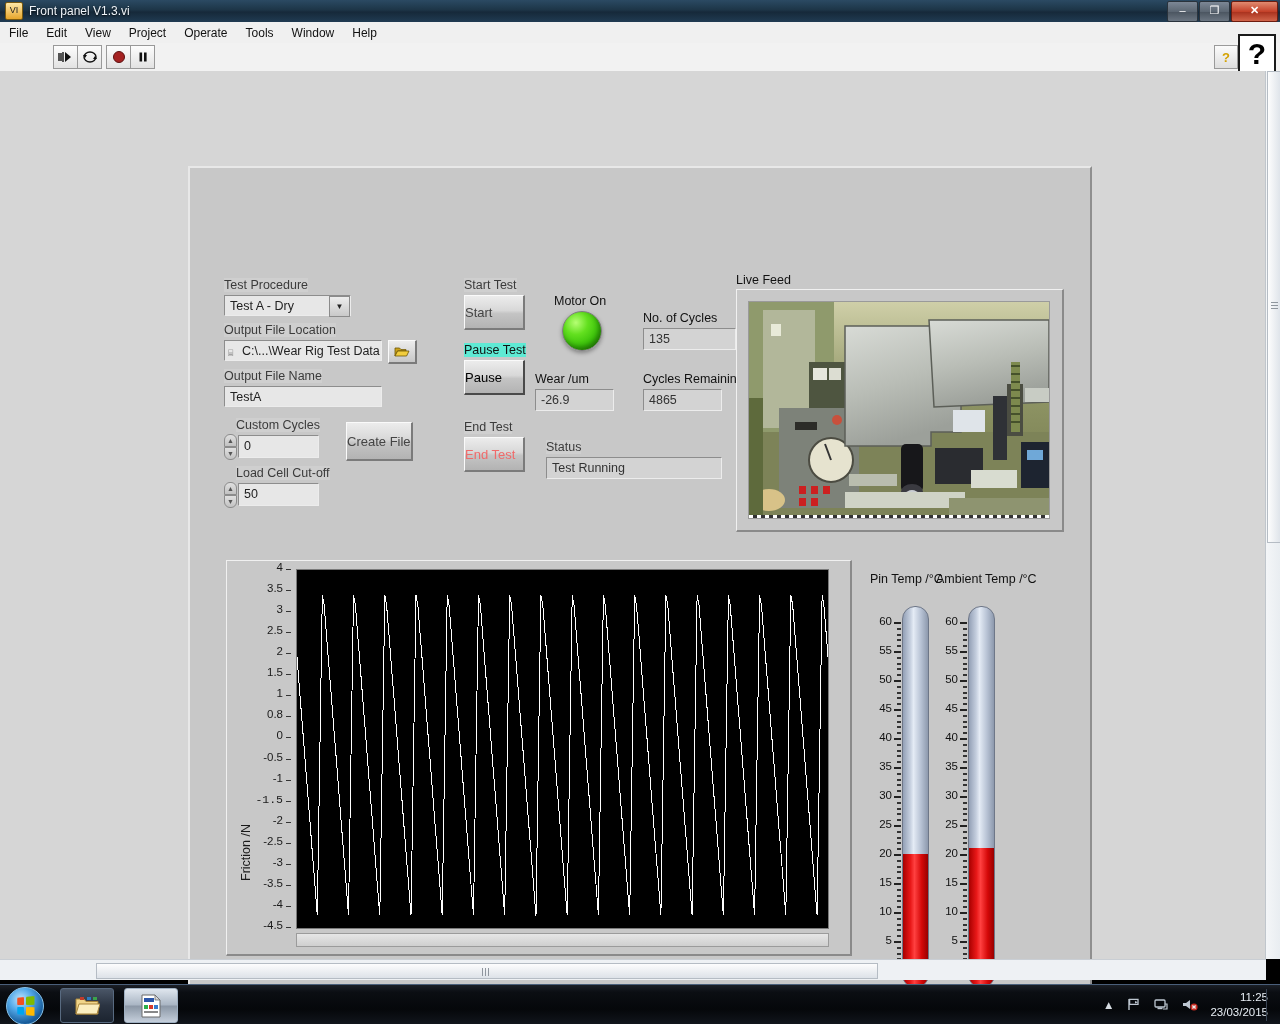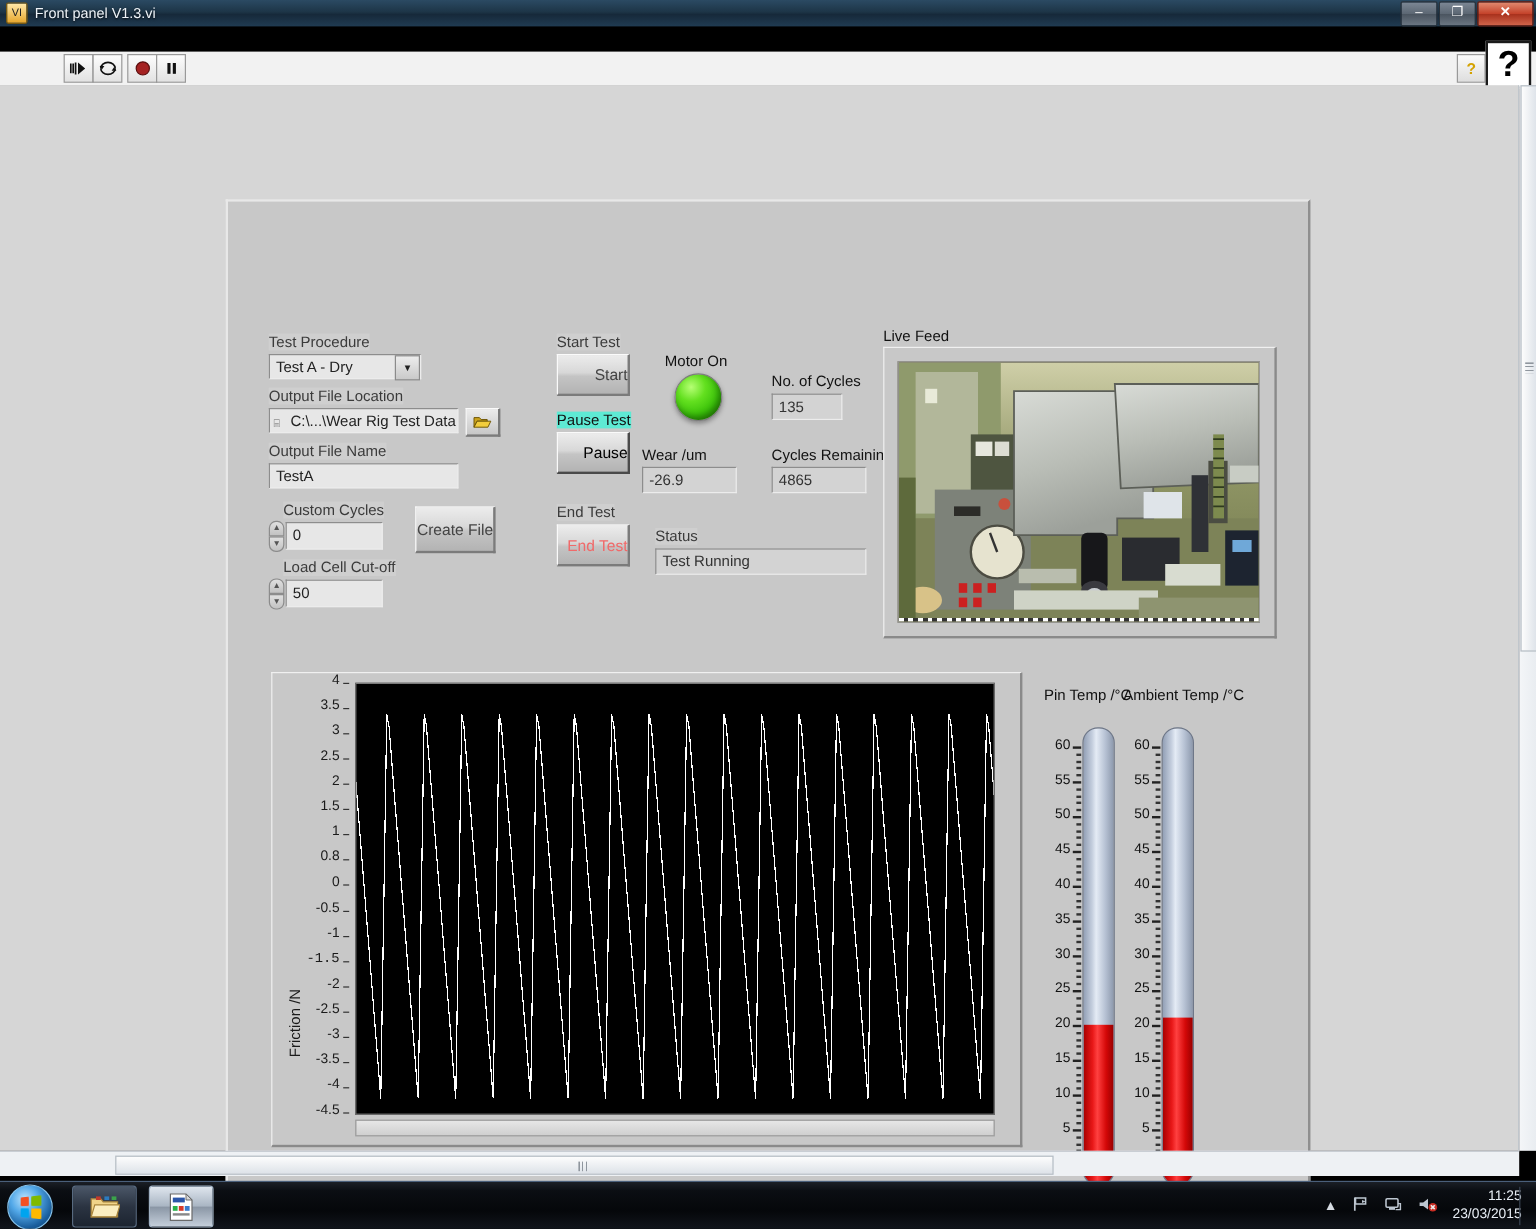--- a/index.html
+++ b/index.html
@@ -129,21 +129,21 @@
     padding: 2px 5px; line-height: 17px; white-space: nowrap; overflow: hidden;
   }
   .field.white { background: #e7e7e7; color: #222; }
 
   
   .btn3d {
     position: absolute; box-sizing: border-box;
     background: linear-gradient(180deg,#ececec 0%,#d8d8d8 45%,#c4c4c4 55%,#b3b3b3 100%);
     border-top: 1px solid #fafafa; border-left: 1px solid #fafafa;
     border-right: 2px solid #7b7b7b; border-bottom: 2px solid #7b7b7b;
-    display: flex; align-items: center; justify-content: flex-end;
+    display: flex; align-items: center; justify-content: flex-start;
     font-size: 13px; color: #444;
   }
   .btn3d.strong {
     border-right: 2px solid #4a4a4a; border-bottom: 2px solid #4a4a4a;
     color: #000;
   }
   .btn3d.danger { color: #f06a6a; }
 
   
   .spinner {
@@ -331,20 +331,30 @@
   <div class="titlebar">
     <div class="titlebar-icon">VI</div>
     <div class="titlebar-text">Front panel V1.3.vi</div>
     <div class="winbtns">
       <div class="winbtn">–</div>
       <div class="winbtn">❐</div>
       <div class="winbtn close">✕</div>
     </div>
   </div>
 
+  <div class="menubar">
+    <div class="menuitem">File</div>
+    <div class="menuitem">Edit</div>
+    <div class="menuitem">View</div>
+    <div class="menuitem">Project</div>
+    <div class="menuitem">Operate</div>
+    <div class="menuitem">Tools</div>
+    <div class="menuitem">Window</div>
+    <div class="menuitem">Help</div>
+  </div>
 
   <div class="toolbar">
     <div class="tb-group">
       <div class="tb-btn">
         <svg width="16" height="14" viewBox="0 0 16 14">
           <path d="M1 3 L1 11 M3 3 L3 11 M5 2 L5 12" stroke="#111" stroke-width="1.4"></path>
           <path d="M7 2 L13 7 L7 12 Z" fill="#111"></path>
         </svg>
       </div>
       <div class="tb-btn">
@@ -440,21 +450,21 @@
       <div class="led-wrap" style="left:372px; top:143px;">
         <div class="led"></div>
       </div>
 
       <div class="lbl lbl-dark" style="left:345px; top:204px;">Wear /um</div>
       <div class="field" style="left:345px; top:221px; width:79px; height:22px;">
         <span>-26.9</span>
       </div>
 
       <div class="lbl lbl-dark" style="left:453px; top:143px;">No. of Cycles</div>
-      <div class="field" style="left:453px; top:160px; width:59px; height:22px;">
+      <div class="field" style="left:453px; top:160px; width:93px; height:22px;">
         <span>135</span>
       </div>
 
       <div class="lbl lbl-dark" style="left:453px; top:204px;">Cycles Remaining</div>
       <div class="field" style="left:453px; top:221px; width:79px; height:22px;">
         <span>4865</span>
       </div>
 
       <div class="lbl" style="left:356px; top:272px;">Status</div>
       <div class="field" style="left:356px; top:289px; width:176px; height:22px;">

